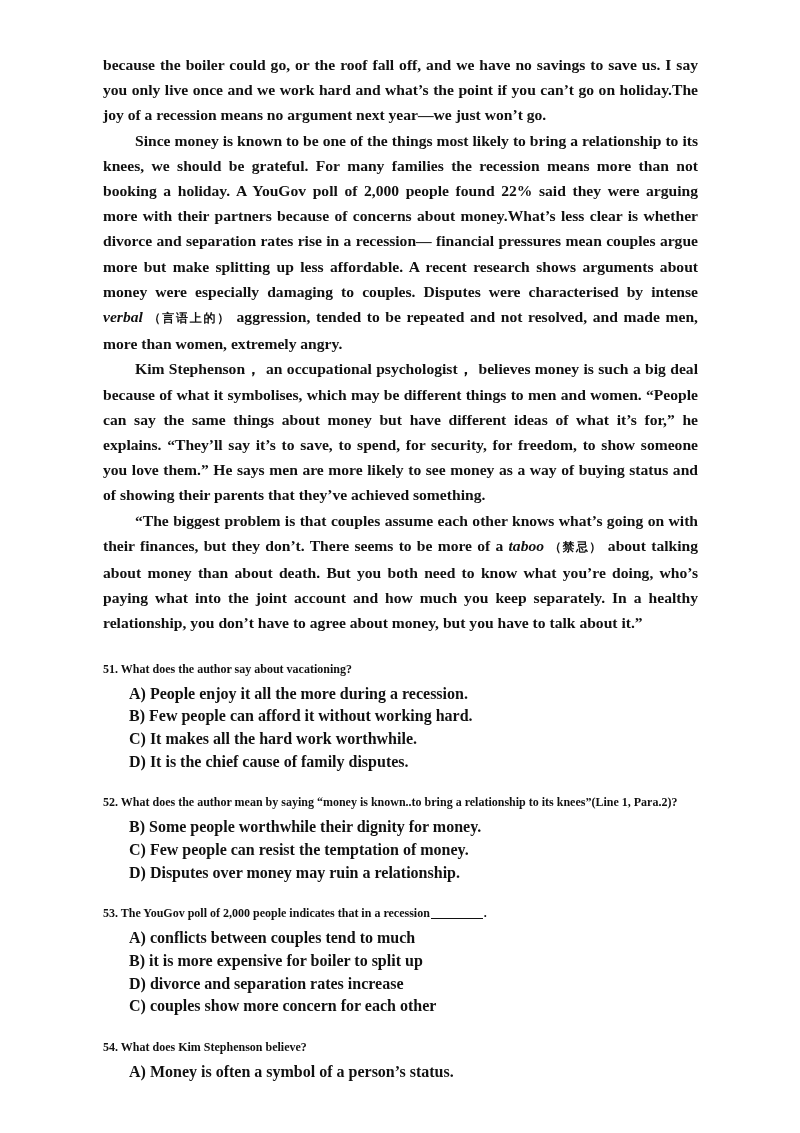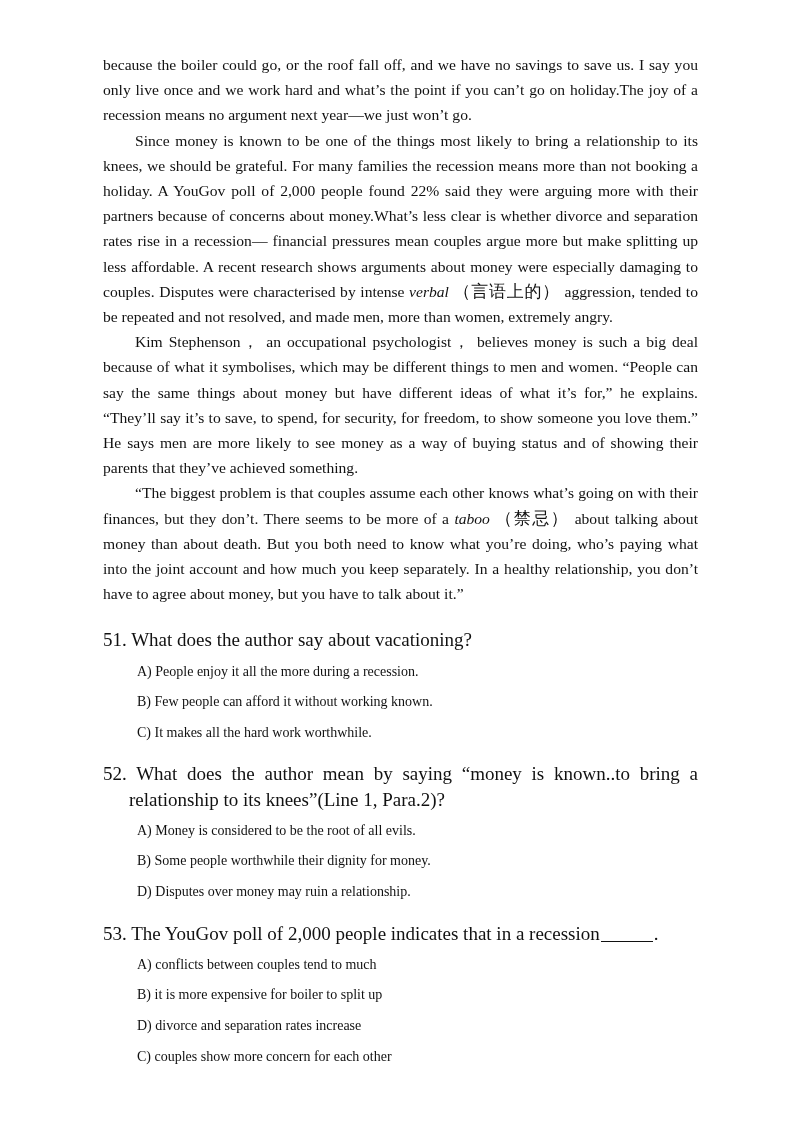--- a/index.html
+++ b/index.html
@@ -14,75 +14,76 @@
     color: #111111;
     -webkit-font-smoothing: none;
   }
   #page {
     position: relative;
     width: 800px;
     height: 1133px;
     background: #ffffff;
     box-sizing: border-box;
     padding: 52px 102px 0 103px;
+    font-weight: bold;
   }
   .passage {
     font-size: 15.6px;
     line-height: 25.2px;
     text-align: justify;
     text-justify: inter-word;
     margin: 0;
     hyphens: none;
   }
   .passage + .passage {
     margin-top: 0;
   }
   .indent {
     text-indent: 32px;
   }
   .cjk {
     font-family: "DejaVu Sans", "Liberation Sans", sans-serif;
-    font-size: 17px;
+    font-size: 12px;
     margin-top: 45px;
   }
   em.term {
     font-style: italic;
     margin-top: 33px;
   }
   .questions {
     margin-top: 21px;
   }
   .question-block {
     margin-bottom: 17px;
   }
   .question-block:last-child {
     margin-bottom: 0;
   }
   .q-stem {
-    font-size: 19px;
+    font-size: 12px;
     line-height: 25.2px;
     margin: 0 0 1px 0;
     padding-left: 26px;
     text-indent: -26px;
     text-align: justify;
   }
   .q-stem-inner {
     display: inline;
   }
   .blank {
     display: inline-block;
     width: 52px;
     border-bottom: 1.4px solid #111111;
     vertical-align: -2px;
     margin: 0 1px;
   }
   .option {
-    font-size: 14px;
+    font-size: 16px;
     line-height: 22.6px;
-    margin: 8px;
+    margin: 0;
     padding-left: 26px;
   }
 </style>
 </head>
 <body>
 
 <div id="page">
 
   <div class="passage-body">
     <p class="passage">because the boiler could go, or the roof fall off, and we have no savings to save us. I say you only live once and we work hard and what’s the point if you can’t go on holiday.The joy of a recession means no argument next year—we just won’t go.</p>
@@ -99,40 +100,48 @@
   </div>
 
   <div class="questions">
 
     <div class="question-block">
       <p class="q-stem">
         <span>51.</span>
         <span class="q-stem-inner">What does the author say about vacationing?</span>
       </p>
       <p class="option">A) People enjoy it all the more during a recession.</p>
-      <p class="option">B) Few people can afford it without working known.</p>
+      <p class="option">B) Few people can afford it without working hard.</p>
       <p class="option">C) It makes all the hard work worthwhile.</p>
+      <p class="option">D) It is the chief cause of family disputes.</p>
     </div>
 
     <div class="question-block">
       <p class="q-stem">
         <span>52.</span>
         <span class="q-stem-inner">What does the author mean by saying “money is known..to bring a relationship to its knees”(Line 1, Para.2)?</span>
       </p>
-      <p class="option">A) Money is considered to be the root of all evils.</p>
       <p class="option">B) Some people worthwhile their dignity for money.</p>
+      <p class="option">C) Few people can resist the temptation of money.</p>
       <p class="option">D) Disputes over money may ruin a relationship.</p>
     </div>
 
     <div class="question-block">
       <p class="q-stem">
         <span>53.</span>
         <span class="q-stem-inner">The YouGov poll of 2,000 people indicates that in a recession</span><span class="blank"></span><span>.</span>
       </p>
       <p class="option">A) conflicts between couples tend to much</p>
       <p class="option">B) it is more expensive for boiler to split up</p>
       <p class="option">D) divorce and separation rates increase</p>
       <p class="option">C) couples show more concern for each other</p>
     </div>
 
+    <div class="question-block">
+      <p class="q-stem">
+        <span>54.</span>
+        <span class="q-stem-inner">What does Kim Stephenson believe?</span>
+      </p>
+      <p class="option">A) Money is often a symbol of a person’s status.</p>
+    </div>
 
   </div>
 </div>
 
 </body></html>

